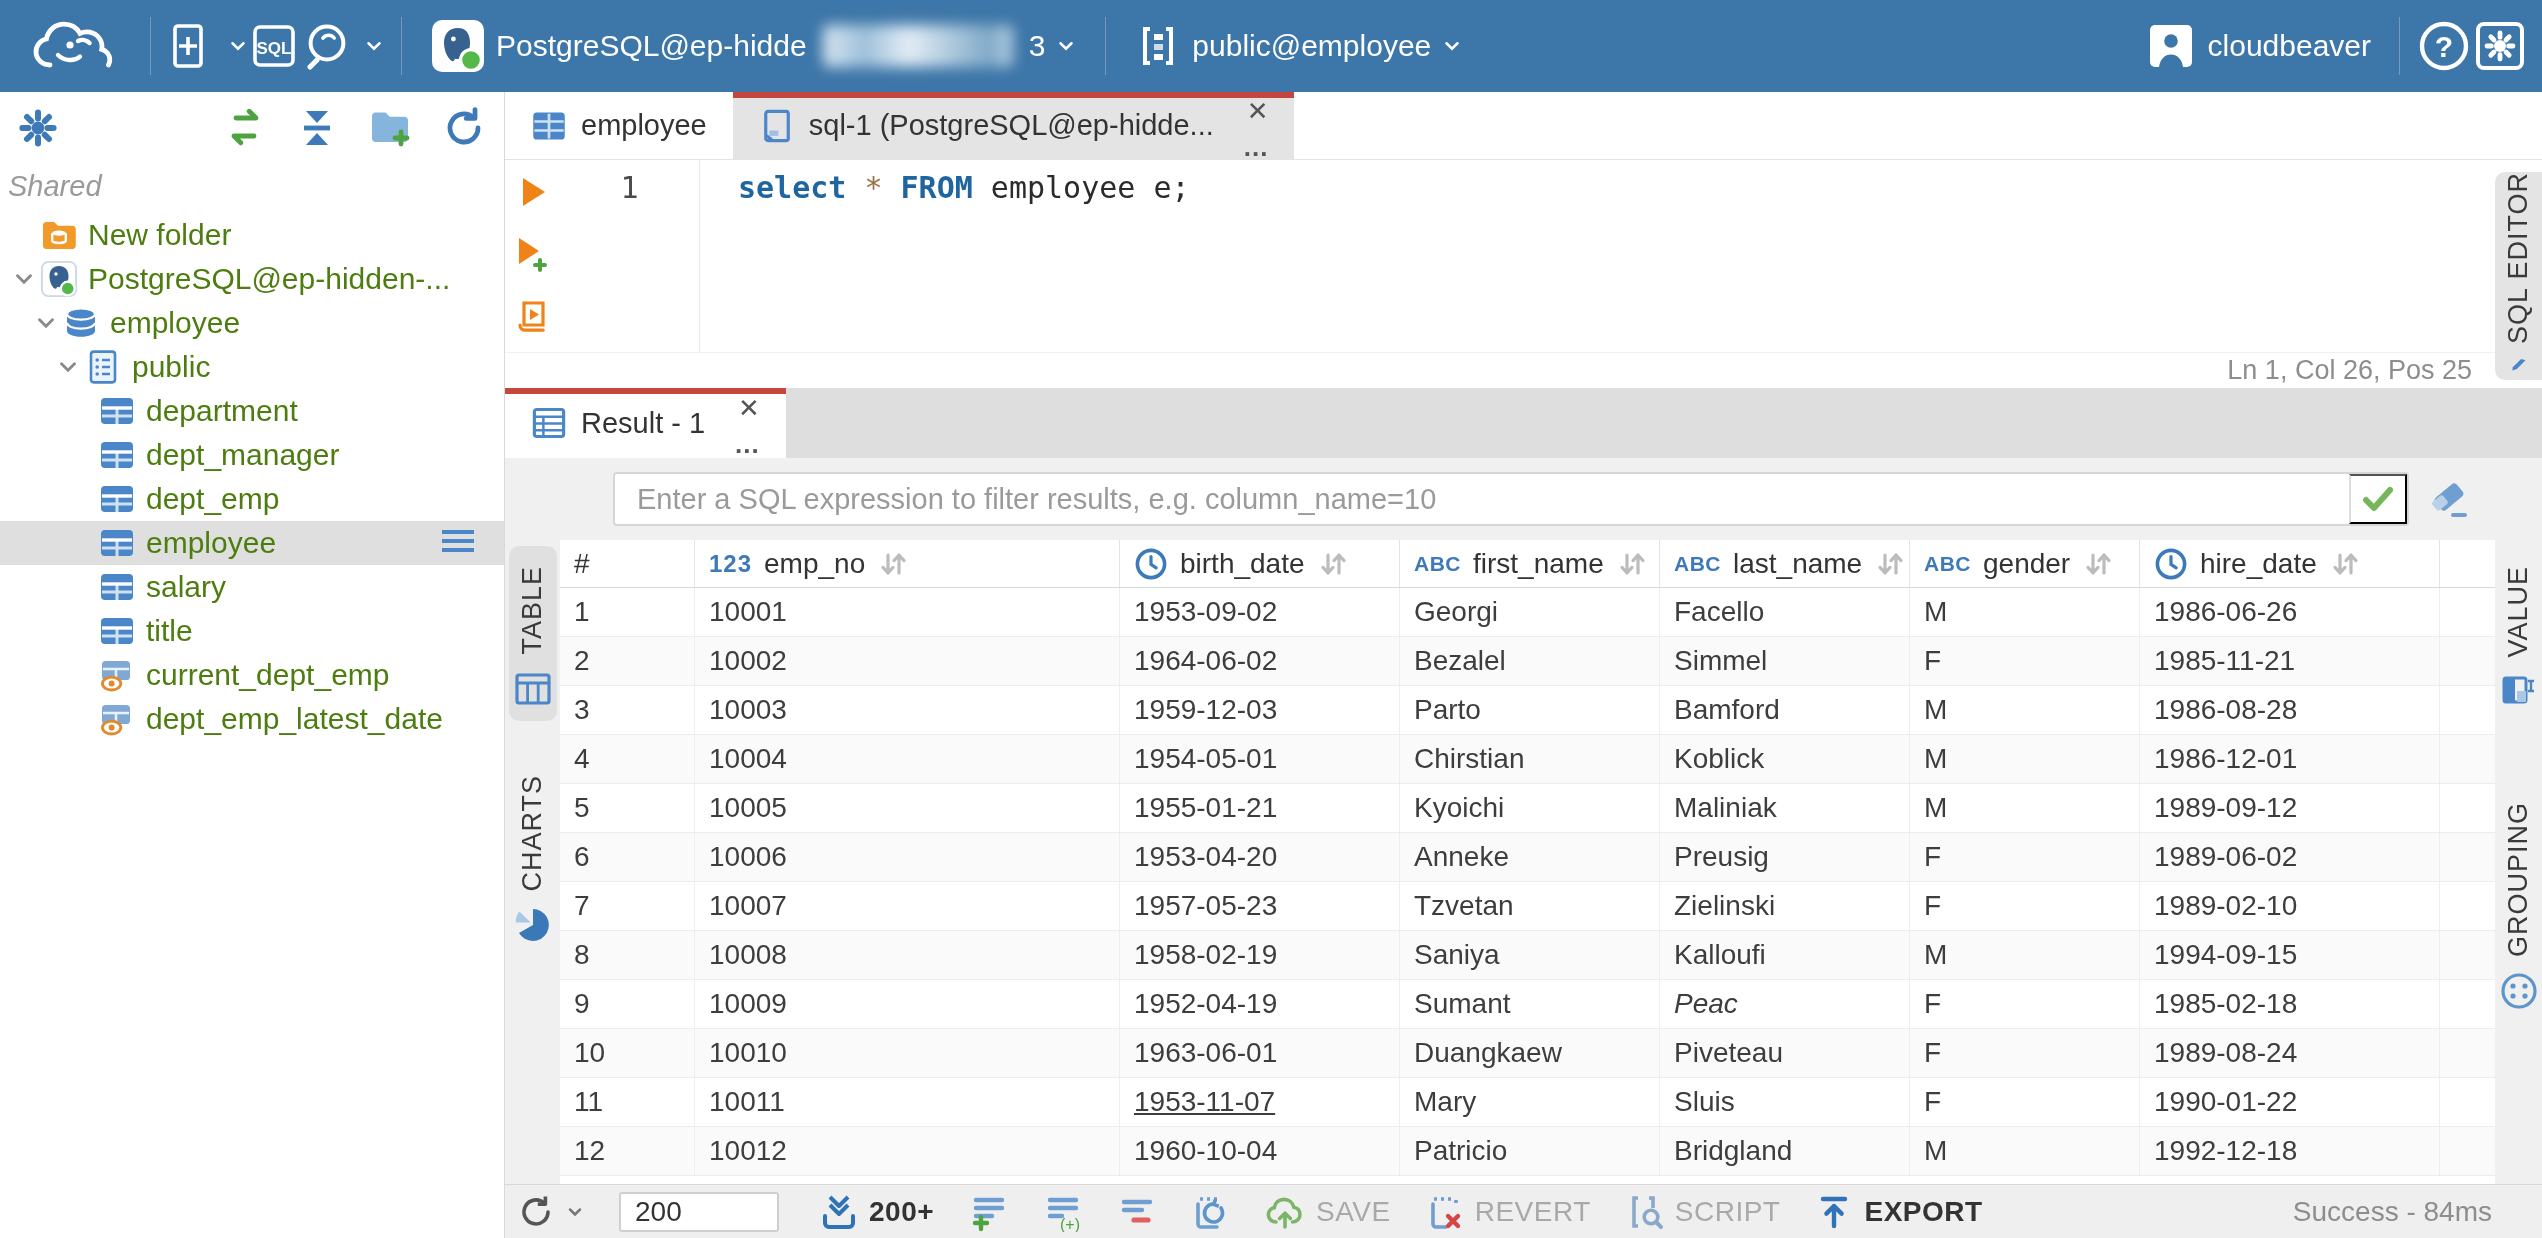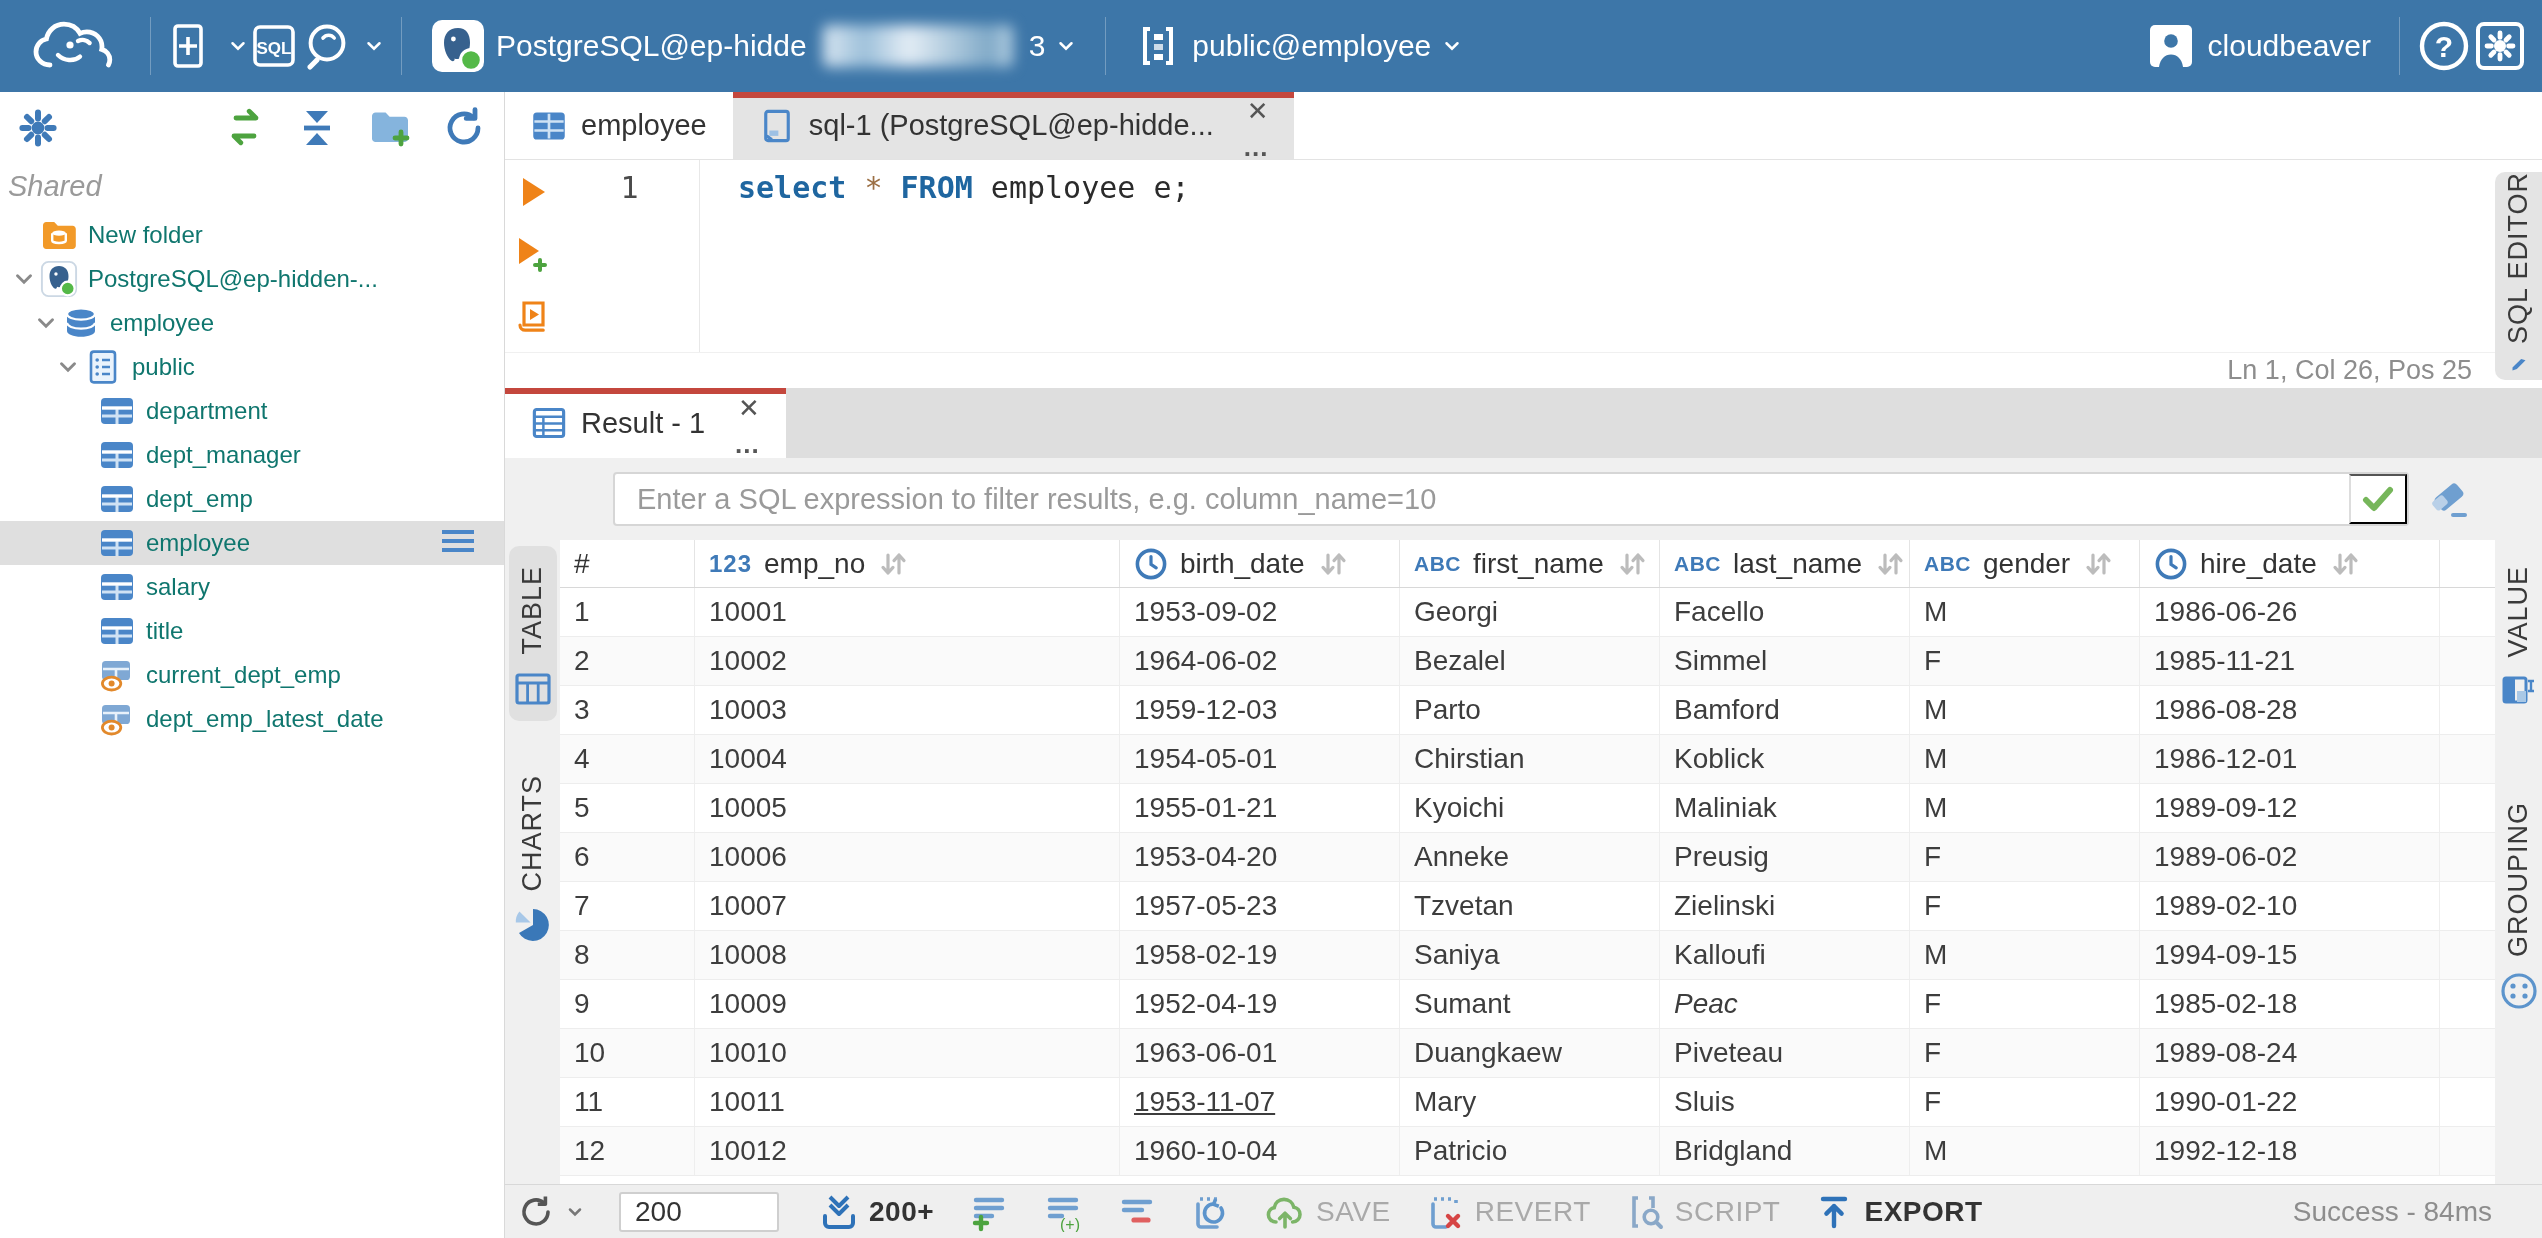--- a/index.html
+++ b/index.html
@@ -23,21 +23,21 @@
   
   .main { flex:1; display:flex; min-height:0; }
 
   
   .sidebar { width:505px; flex:none; background:#fff; border-right:1px solid #d9d9d9; display:flex; flex-direction:column; }
   .side-toolbar { height:72px; display:flex; align-items:center; padding:0 16px; }
   .side-toolbar .right { margin-left:auto; display:flex; align-items:center; gap:26px; }
   .icon-btn { background:none; border:none; cursor:pointer; padding:0; display:flex; align-items:center; }
   .section-label { font-size:29px; color:#9a9a9a; padding:6px 0 10px 8px;font-style:italic; }
   .tree { flex:1; overflow:hidden; }
-  .titem { height:44px; display:flex; align-items:center; font-size:24px; color:#0f766e; cursor:pointer; white-space:nowrap; }
+  .titem { height:44px; display:flex; align-items:center; font-size:30px; color:#4d7c0f; cursor:pointer; white-space:nowrap; }
   .titem.sel { background:#dfdfdf; }
   .chevslot { width:32px; flex:none; display:flex; justify-content:center; }
   .ticon { width:38px; flex:none; display:flex; justify-content:center; margin-right:10px; }
   .titem .menu { margin-left:auto; margin-right:24px; }
   .lvl1 { padding-left:8px; } .lvl2 { padding-left:30px; } .lvl3 { padding-left:52px; } .lvl4 { padding-left:98px; }
 
   
   .content { flex:1; display:flex; flex-direction:column; min-width:0; }
 
   .tabstrip { height:68px; flex:none; background:#fff; border-bottom:1px solid #e3e3e3; display:flex; }

